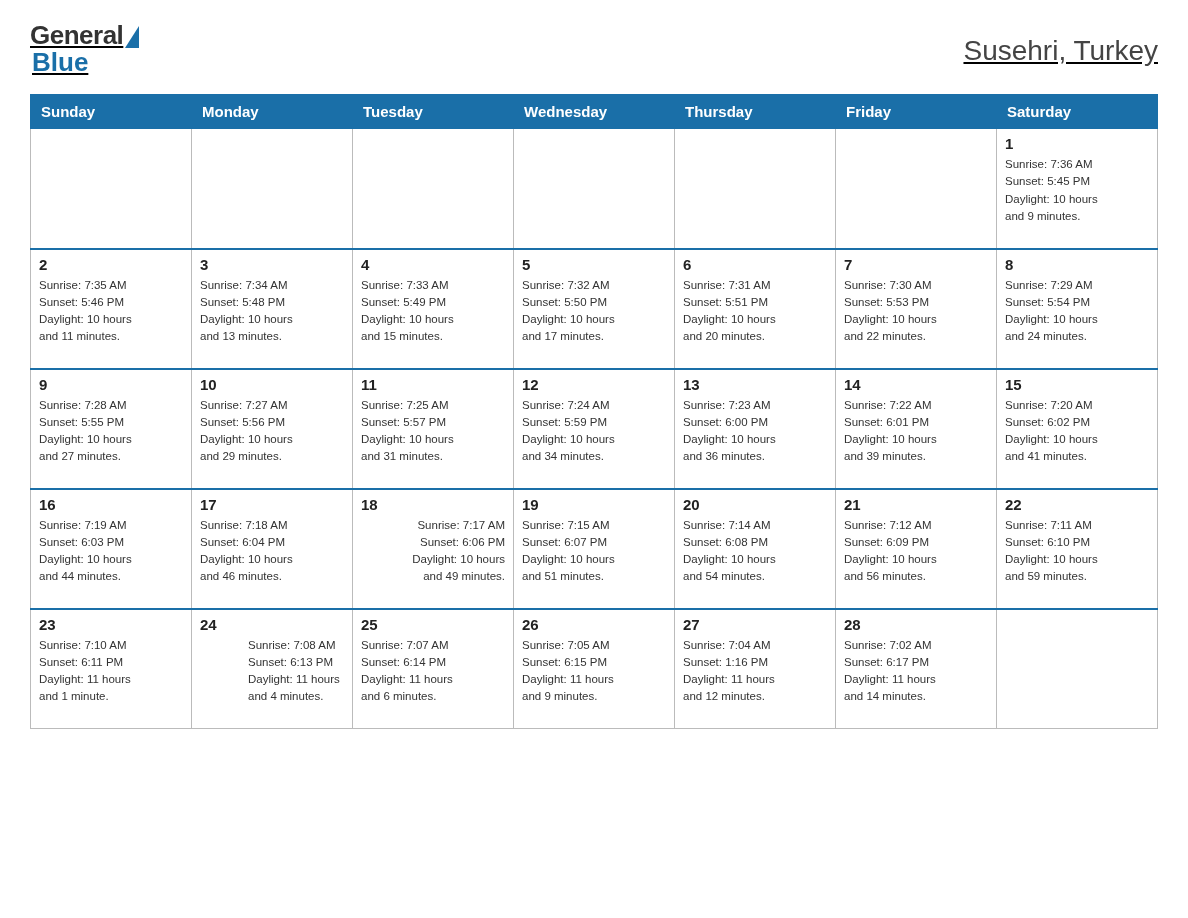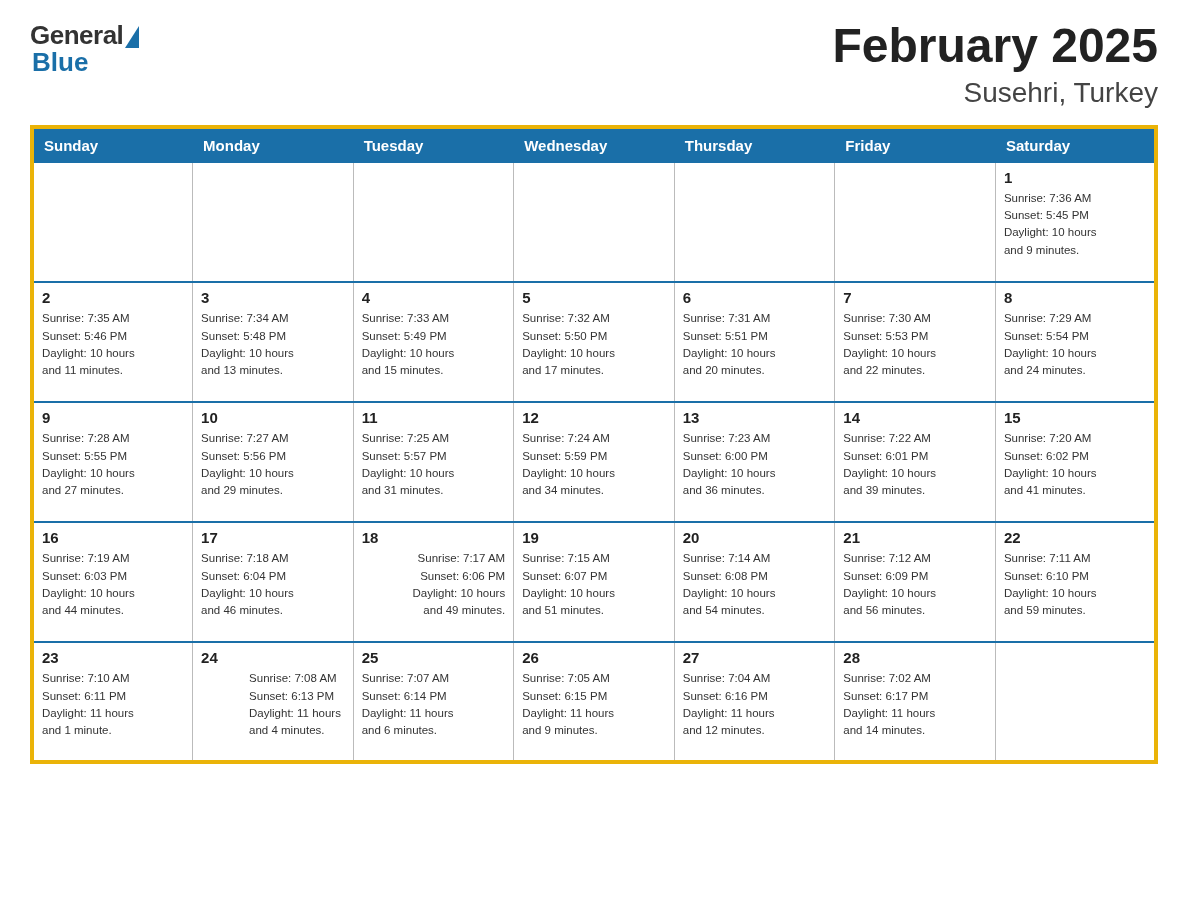--- a/index.html
+++ b/index.html
@@ -6,22 +6,23 @@
     body {
       font-family: Arial, sans-serif;
       background: #fff;
       padding: 20px 30px;
       width: 1188px;
       min-height: 918px;
     }
     .header {
       display: flex;
       justify-content: space-between;
-      align-items: flex-start;
+      align-items: center;
       margin-bottom: 16px;
+      text-decoration: underline;
     }
     .logo {
       display: flex;
       flex-direction: column;
       align-items: flex-start;
     }
     .logo-top {
       display: flex;
       align-items: center;
     }
@@ -56,21 +57,21 @@
       line-height: 1.1;
     }
     .location {
       font-size: 28px;
       color: #444;
       margin-top: 4px;
     }
     .calendar {
       width: 100%;
       border-collapse: collapse;
-      border: 4px solid #eab308;
+      border: 1px solid #eab308;
     }
     .calendar th {
       background-color: #1a6fa8;
       color: #fff;
       font-size: 15px;
       font-weight: bold;
       padding: 8px 10px;
       text-align: left;
       border: 1px solid #1a6fa8;
     }
@@ -108,21 +109,20 @@
 
 <div class="header">
   <div class="logo">
     <div class="logo-top">
       <span class="logo-general">General</span>
       <div class="logo-triangle"></div>
     </div>
     <span class="logo-blue">Blue</span>
   </div>
   <div class="title-area">
-    <div class="month-title">February 2025</div>
     <div class="location">Susehri, Turkey</div>
   </div>
 </div>
 
 <table class="calendar">
   <thead>
     <tr>
     <th>Sunday</th>
         <th>Monday</th>
         <th>Tuesday</th>
@@ -326,21 +326,21 @@
         <td>
           <div class="day-number">26</div>
           <div class="day-info" style="white-space: pre-line;">Sunrise: 7:05 AM
 Sunset: 6:15 PM
 Daylight: 11 hours
 and 9 minutes.</div>
         </td>
         <td>
           <div class="day-number">27</div>
           <div class="day-info" style="white-space: pre-line;">Sunrise: 7:04 AM
-Sunset: 6:16 PM
+Sunset: 1:16 PM
 Daylight: 11 hours
 and 12 minutes.</div>
         </td>
         <td>
           <div class="day-number">28</div>
           <div class="day-info" style="white-space: pre-line;">Sunrise: 7:02 AM
 Sunset: 6:17 PM
 Daylight: 11 hours
 and 14 minutes.</div>
         </td>

